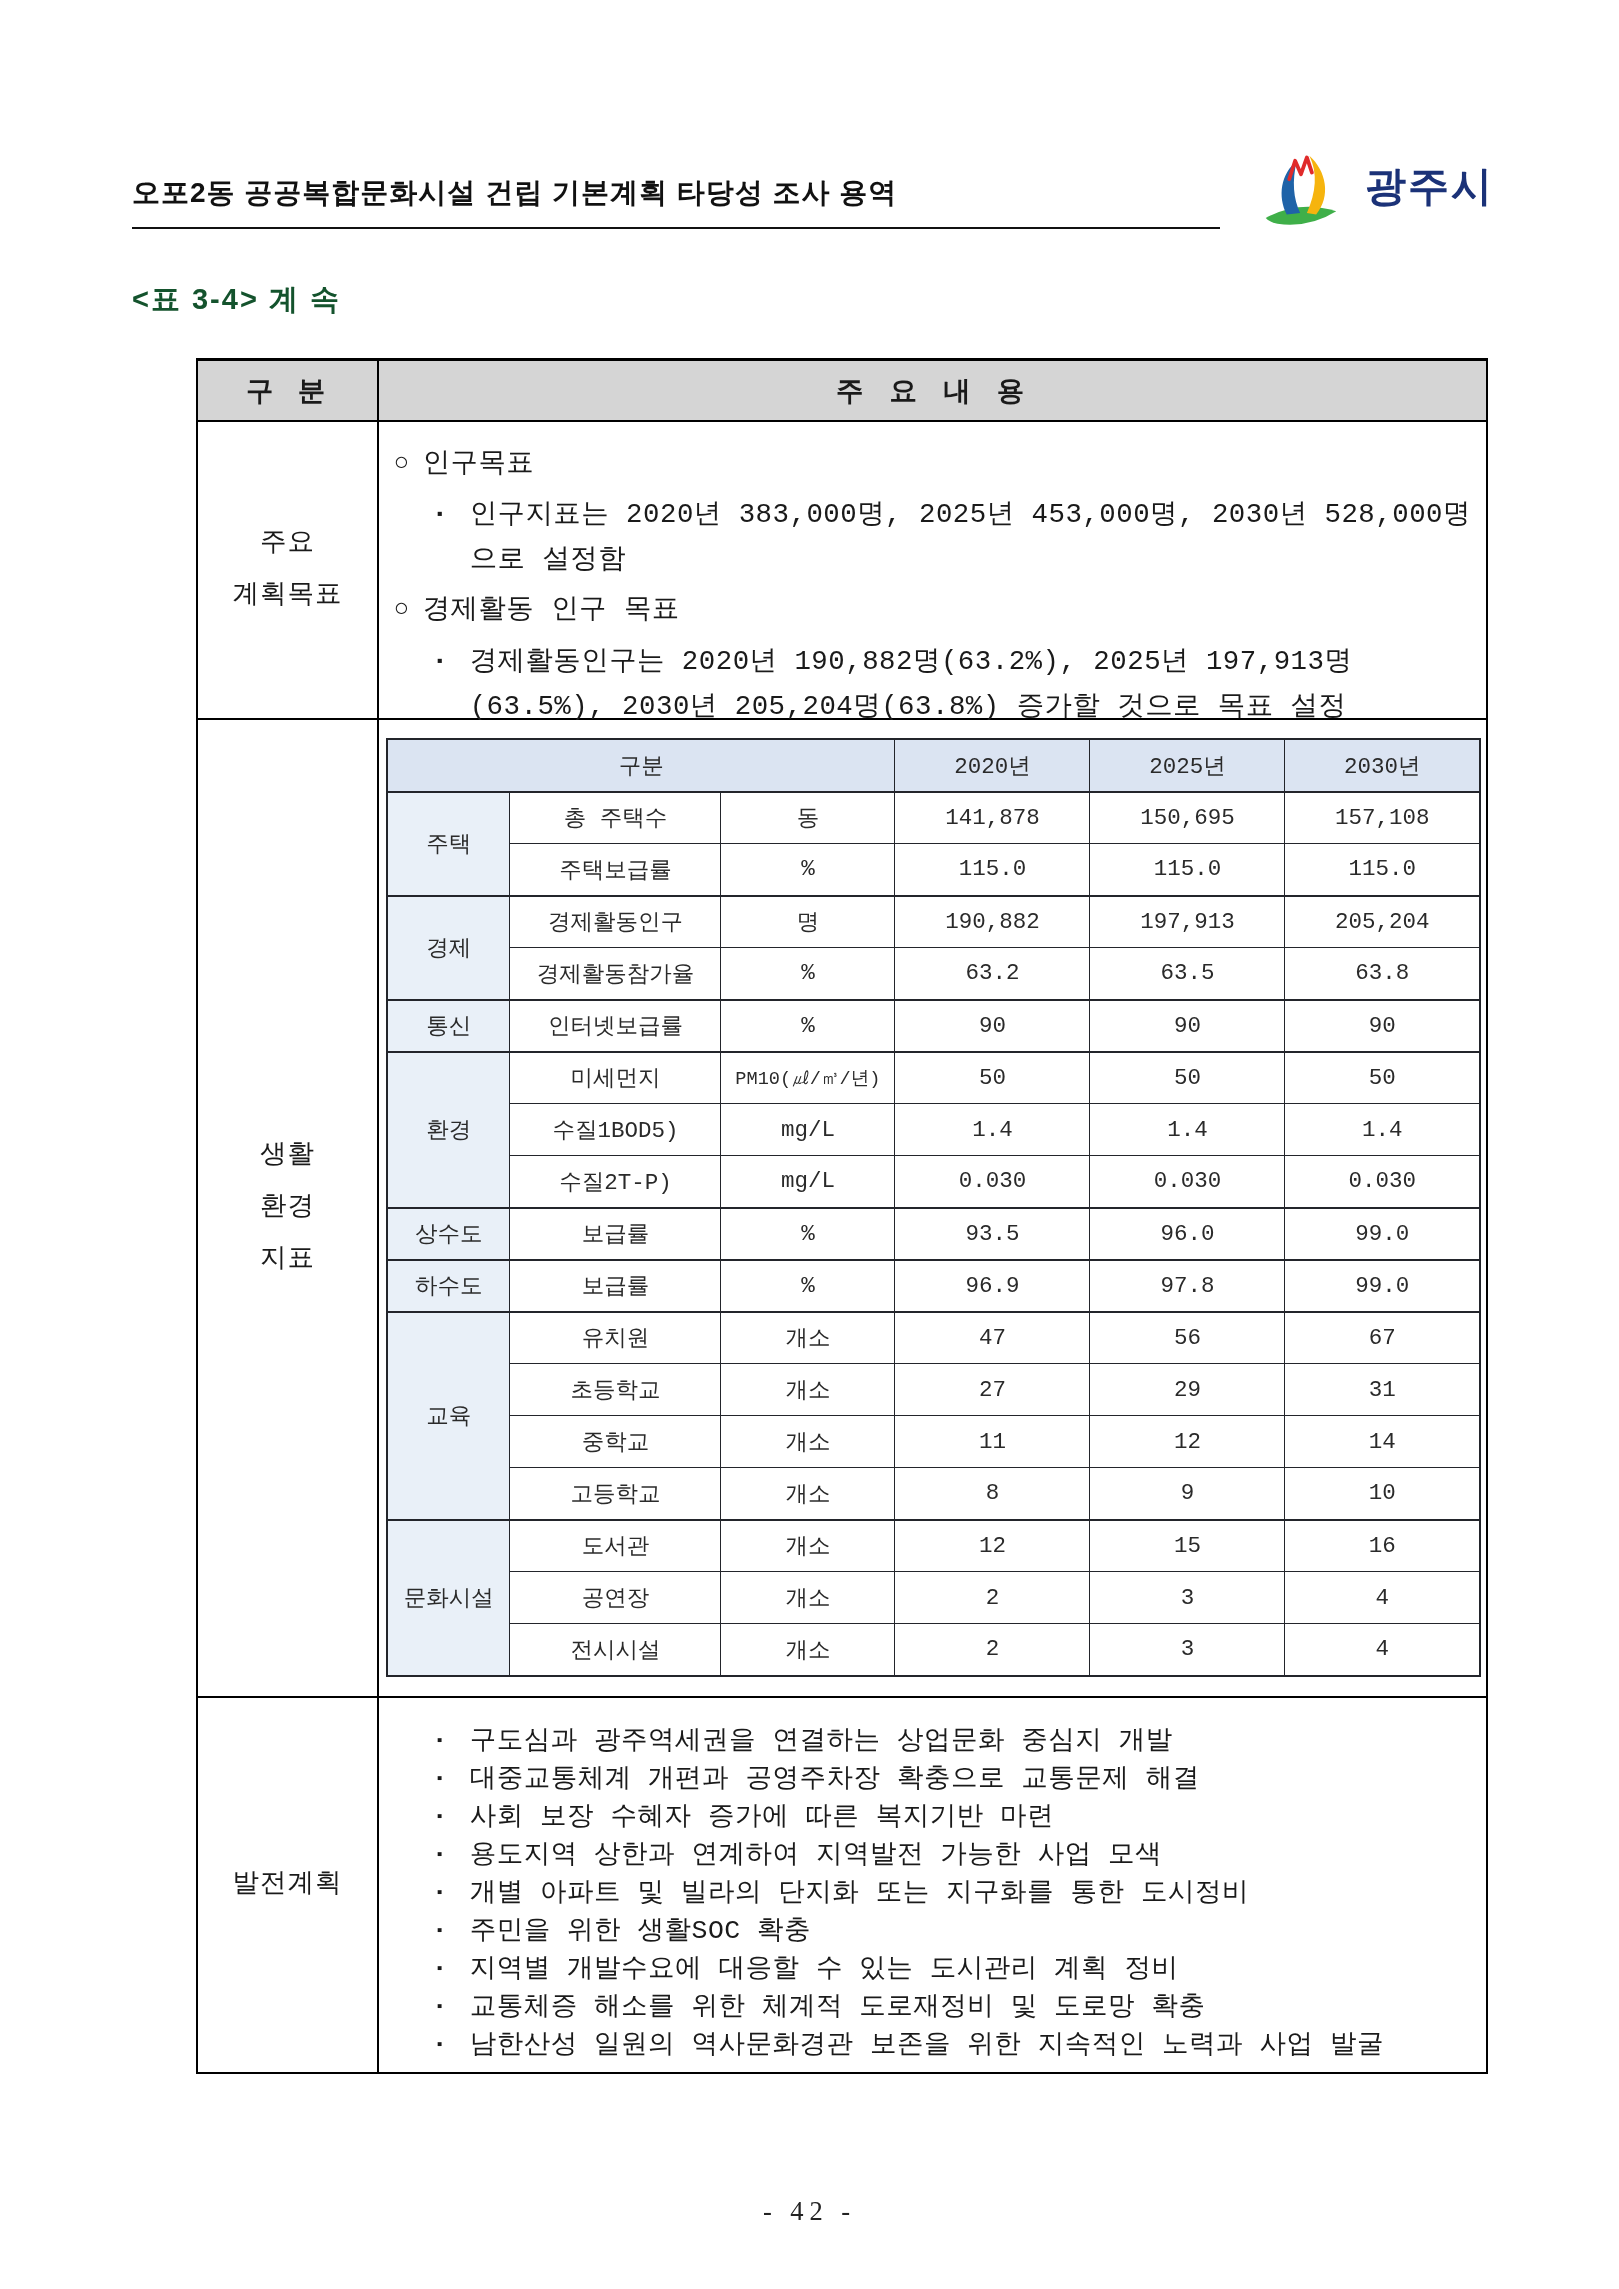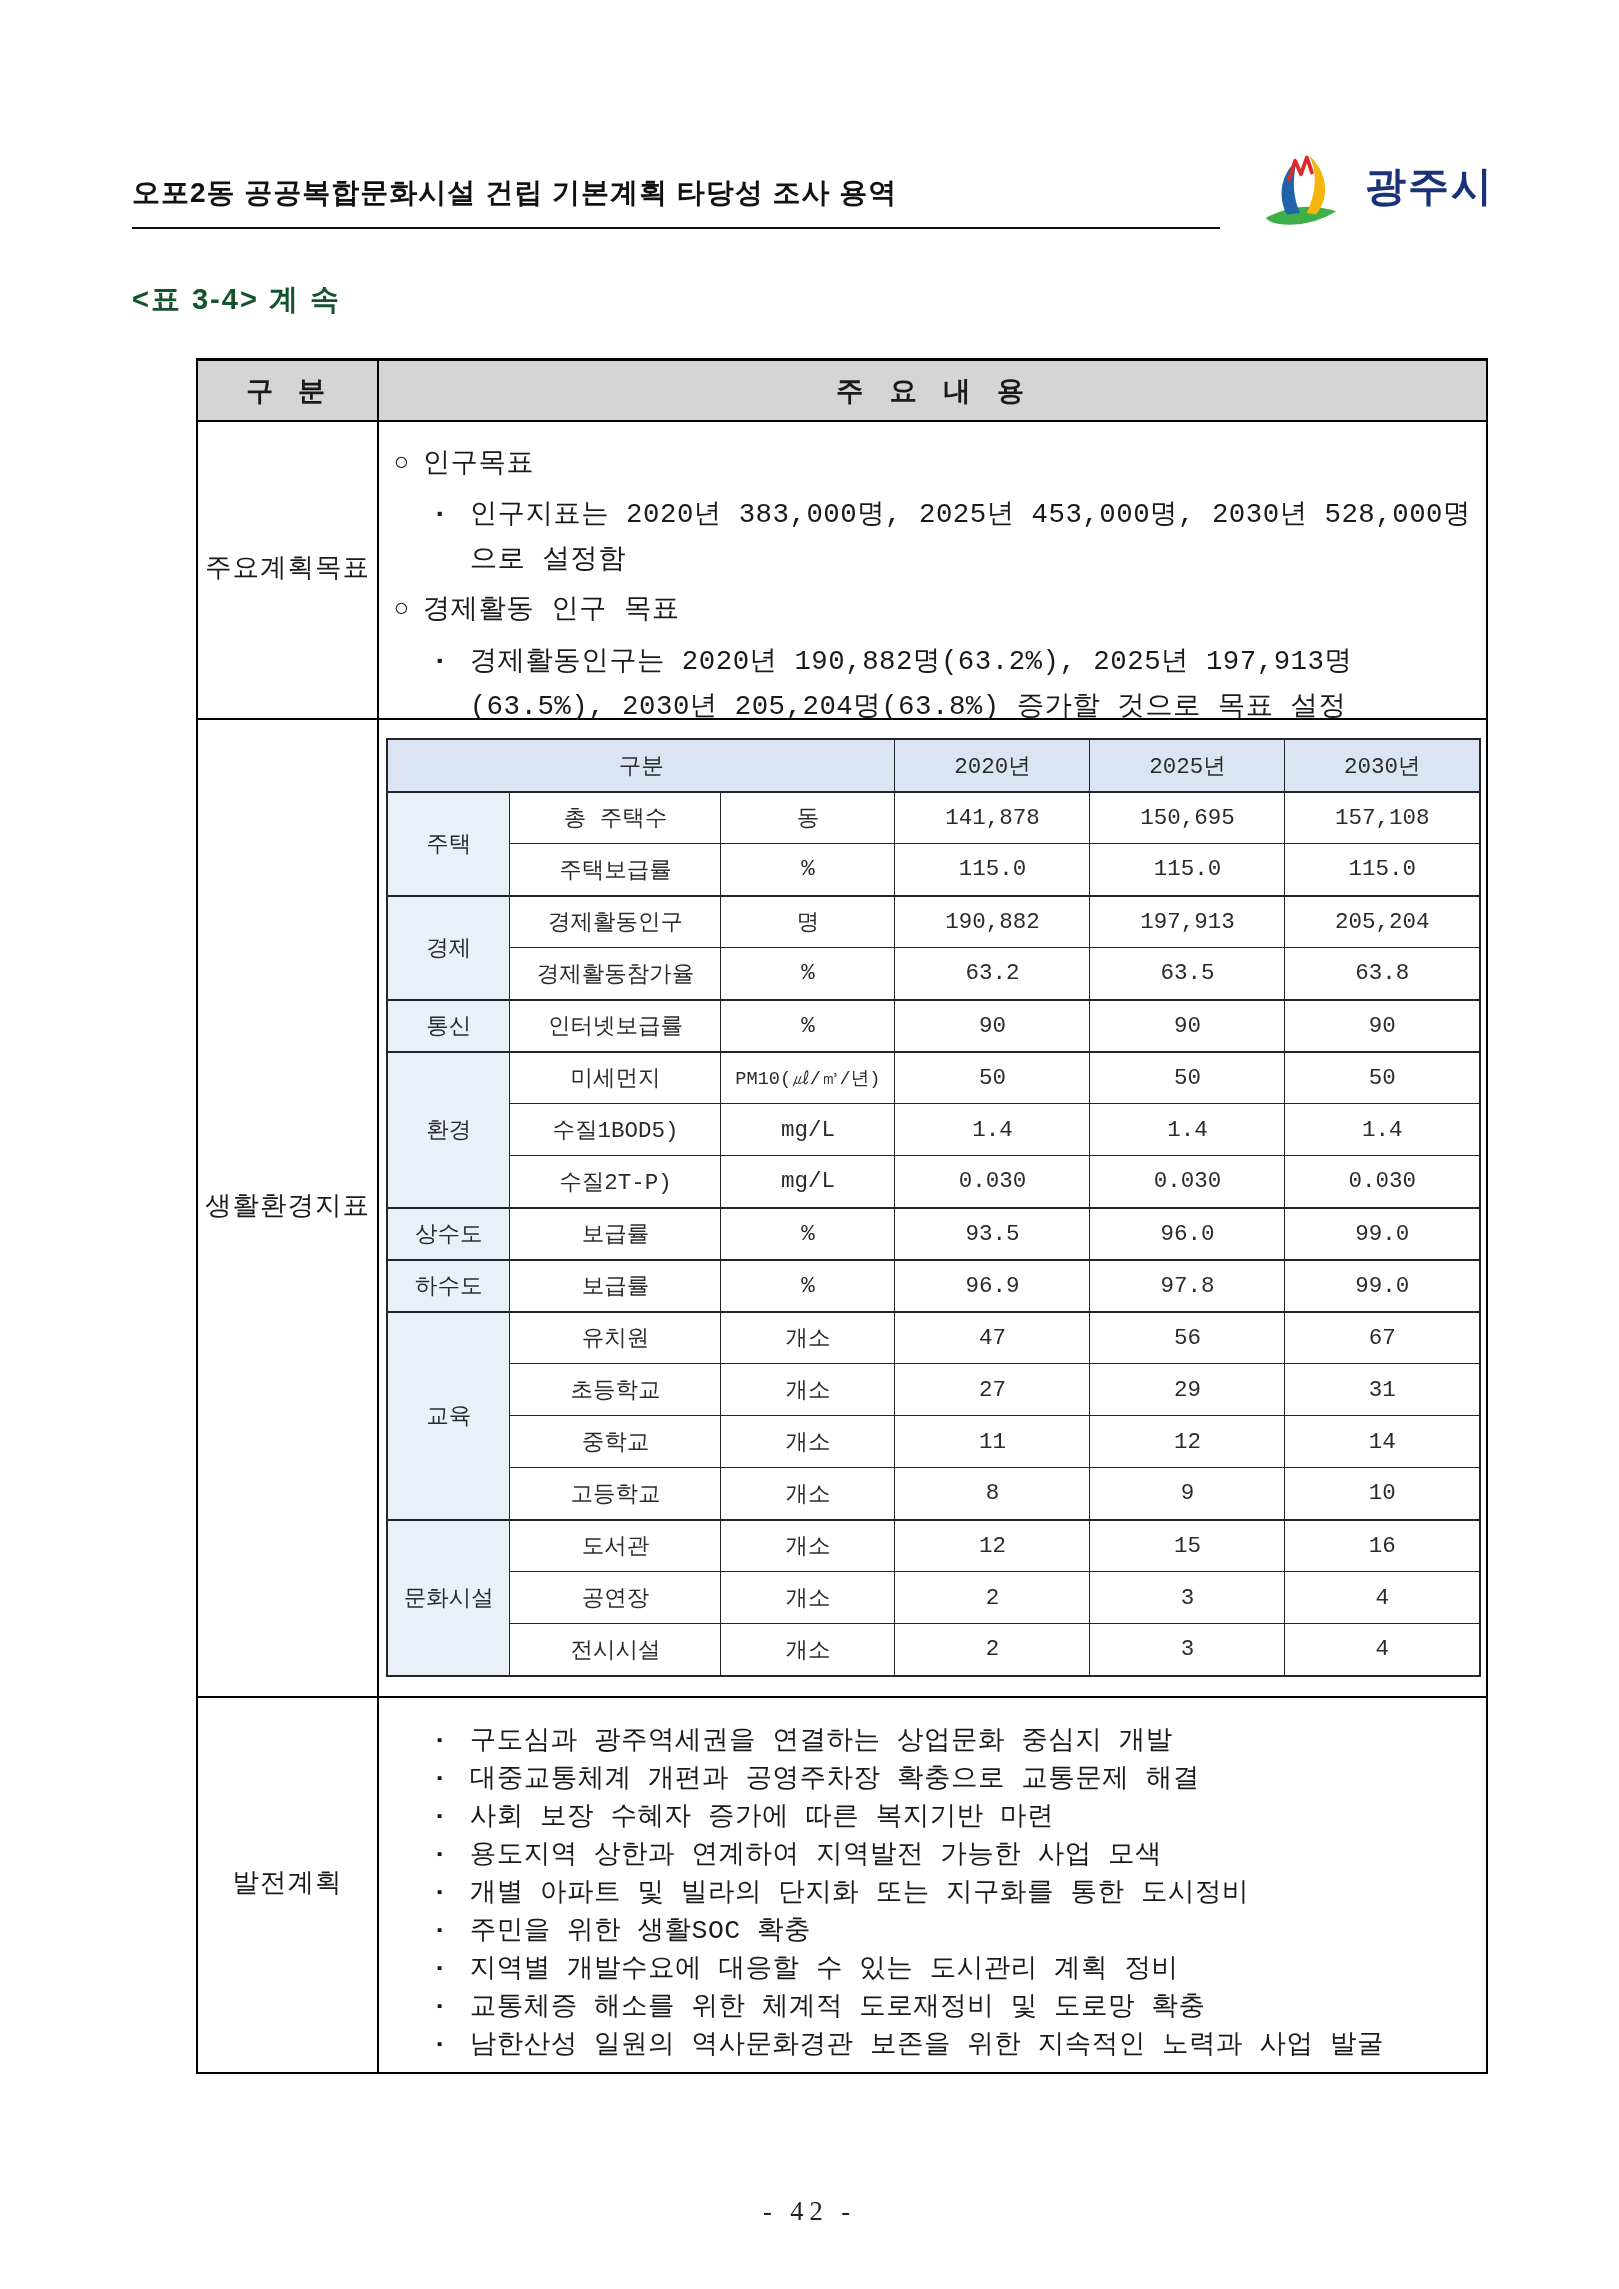--- a/index.html
+++ b/index.html
@@ -46,21 +46,21 @@
     font-weight:bold;font-size:27.4px;letter-spacing:3.9px;
   }
   .ot-h2{
     flex:1;display:flex;align-items:center;justify-content:center;
     font-weight:bold;font-size:27.4px;letter-spacing:4.9px;
   }
   .ot-row{display:flex;border-bottom:2px solid #000;}
   .ot-row:last-child{border-bottom:none;}
   .ot-label{
     width:181px;border-right:2px solid #000;box-sizing:border-box;
-    display:flex;flex-direction:row;justify-content:center;align-items:center;
+    display:flex;flex-direction:column;justify-content:center;align-items:center;
     font-size:26.5px;line-height:1.95;letter-spacing:1px;
   }
   .ot-content{flex:1;min-width:0;}
   
   .sec-goals{padding:19.6px 11.8px 9.8px 14.7px;}
   .g-title{display:flex;align-items:flex-start;height:47px;font-size:27.4px;}
   .g-circle{width:29px;font-size:25.5px;line-height:43px;}
   .g-ttext{line-height:43px;letter-spacing:0.5px;}
   .g-sub{display:flex;align-items:flex-start;margin-left:41px;margin-top:3.9px;margin-bottom:5.9px;font-size:27.4px;}
   .g-square{width:35px;font-size:16.7px;line-height:45px;}

